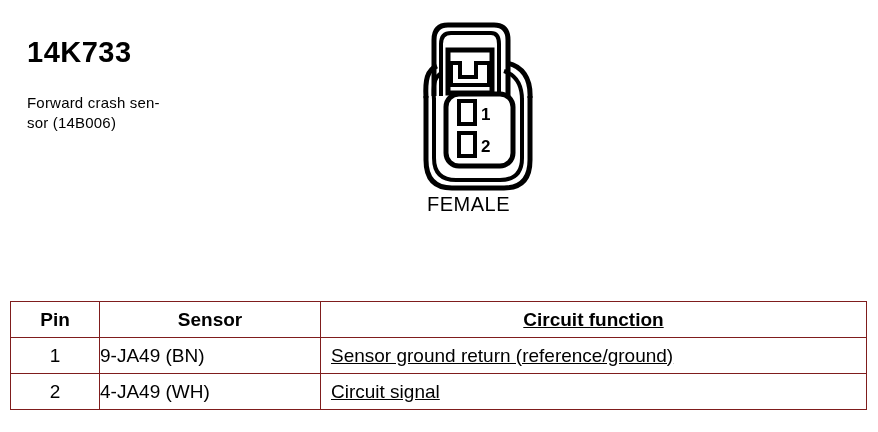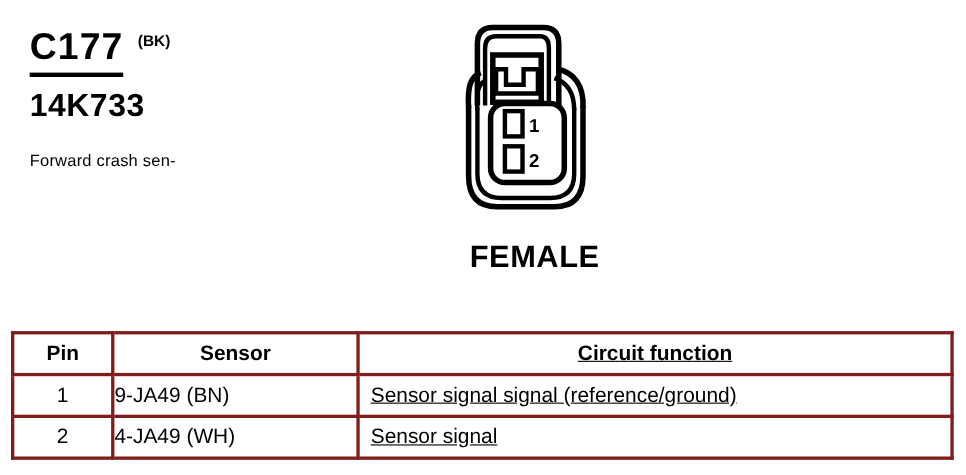--- a/index.html
+++ b/index.html
@@ -61,65 +61,62 @@
   .connector-svg {
     position: absolute;
     left: 0;
     top: 0;
     width: 878px;
     height: 260px;
   }
   .gender-label {
     position: absolute;
     left: 427px;
-    top: 218px;
-    font-size: 28px;
-    font-weight: bold;
+    top: 193px;
+    font-size: 20px;
+    font-weight: normal;
     letter-spacing: 0.5px;
   }
 
   
   .pinout-table {
     position: absolute;
     left: 10px;
     top: 301px;
     width: 857px;
     border-collapse: collapse;
     table-layout: fixed;
     font-size: 19px;
   }
   .pinout-table th,
   .pinout-table td {
-    border: 3px solid #7f1d1d;
+    border: 1px solid #7f1d1d;
     height: 35px;
     padding: 0;
     background: #ffffff;
   }
   .pinout-table th {
     font-weight: bold;
     text-align: center;
   }
   .col-pin      { width: 88px;  text-align: center; }
   .col-circuit  { width: 220px; text-align: left; }
   .col-function { text-align: left; text-decoration: underline; }
   td.col-function { padding-left: 10px; }
 </style>
 </head>
 <body>
 
 <div id="canvas">
 
   <div class="id-block">
-    <div class="id-row">
-      <span class="connector-id">C177</span>
-      <span class="color-code">(BK)</span>
-    </div>
     <div class="part-number">14K733</div>
     <div class="description">
       <div>Forward crash sen-</div>
+      <div>sor (14B006)</div>
     </div>
   </div>
 
   <svg class="connector-svg" viewBox="0 0 878 260">
     <g stroke="#000" fill="none" stroke-linecap="butt" stroke-linejoin="miter">
 
       <path d="M 434,98 V 40 Q 434,25 448,25 H 494 Q 508,25 508,40 V 98" fill="#ffffff" stroke-width="5"></path>
       <path d="M 441,98 V 44 Q 441,33 451,33 H 491 Q 499,33 499,44 V 98" fill="#ffffff" stroke-width="4"></path>
 
       <path d="M 426,96 V 160 Q 426,188 452,188 H 504 Q 530,188 530,160 V 96" fill="#ffffff" stroke-width="5"></path>
@@ -148,23 +145,23 @@
       <tr>
         <th class="col-pin">Pin</th>
         <th class="col-circuit">Sensor</th>
         <th class="col-function">Circuit function</th>
       </tr>
     </thead>
     <tbody>
       <tr>
         <td class="col-pin">1</td>
         <td class="col-circuit">9-JA49 (BN)</td>
-        <td class="col-function">Sensor signal signal (reference/ground)</td>
+        <td class="col-function">Sensor ground return (reference/ground)</td>
       </tr>
       <tr>
         <td class="col-pin">2</td>
         <td class="col-circuit">4-JA49 (WH)</td>
-        <td class="col-function">Sensor signal</td>
+        <td class="col-function">Circuit signal</td>
       </tr>
     </tbody>
   </table>
 
 </div>
 
 </body></html>

